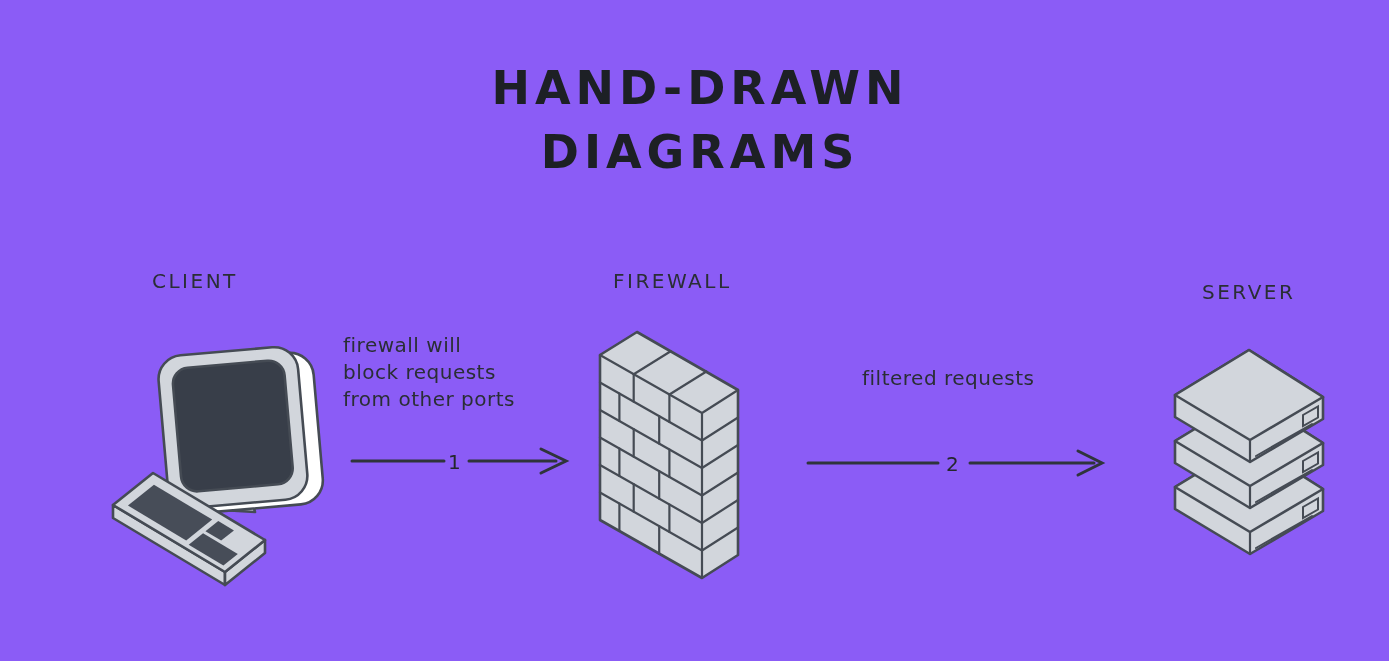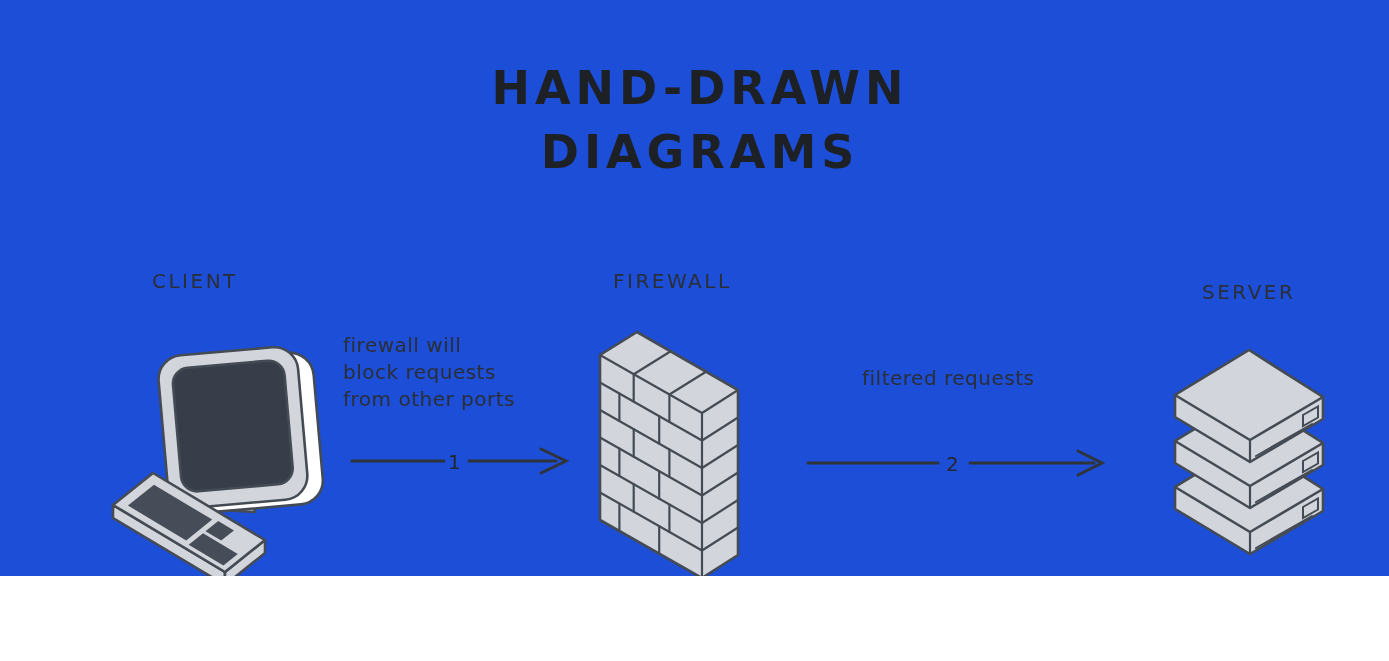--- a/index.html
+++ b/index.html
@@ -1,19 +1,19 @@
 <!DOCTYPE html>
 <html><head>
 <meta charset="utf-8">
 <style>
   html,body{margin:0;padding:0;background:#ffffff;}
   .stage{
     position:relative;
-    width:1389px;height:576px;
-    background:#1d4ed8;
+    width:1389px;height:661px;
+    background:#8b5cf6;
     font-family:"DejaVu Sans", sans-serif;
     overflow:hidden;
   }
   svg{display:block;}
   .title-line{
     font-family:"DejaVu Sans", sans-serif;
     font-weight:bold;
     font-size:46px;
     letter-spacing:5px;
     fill:#1d2025;

